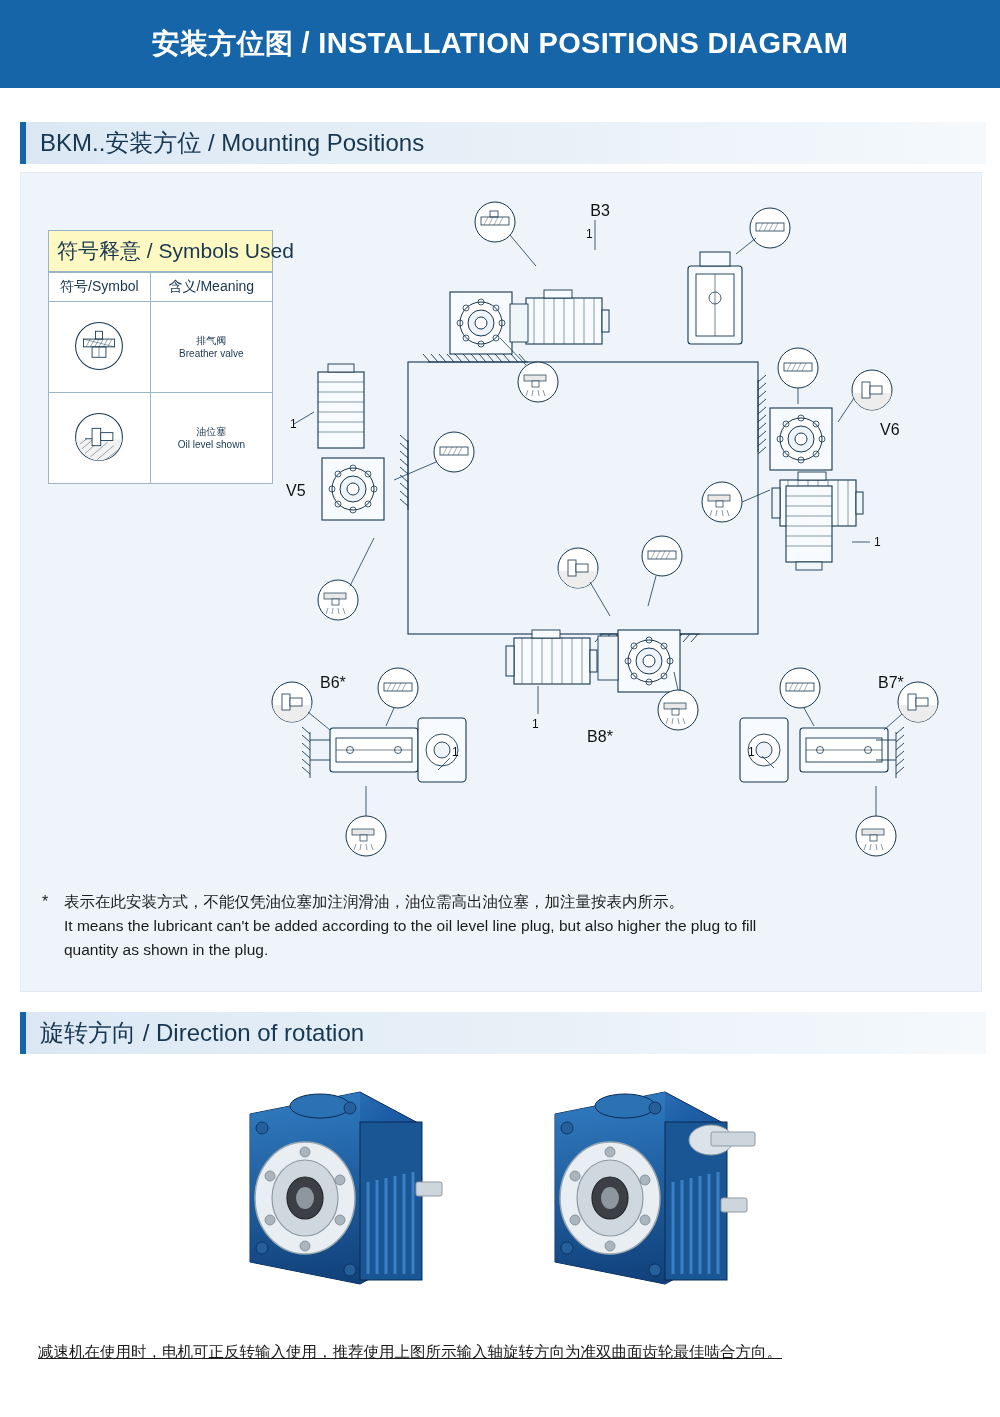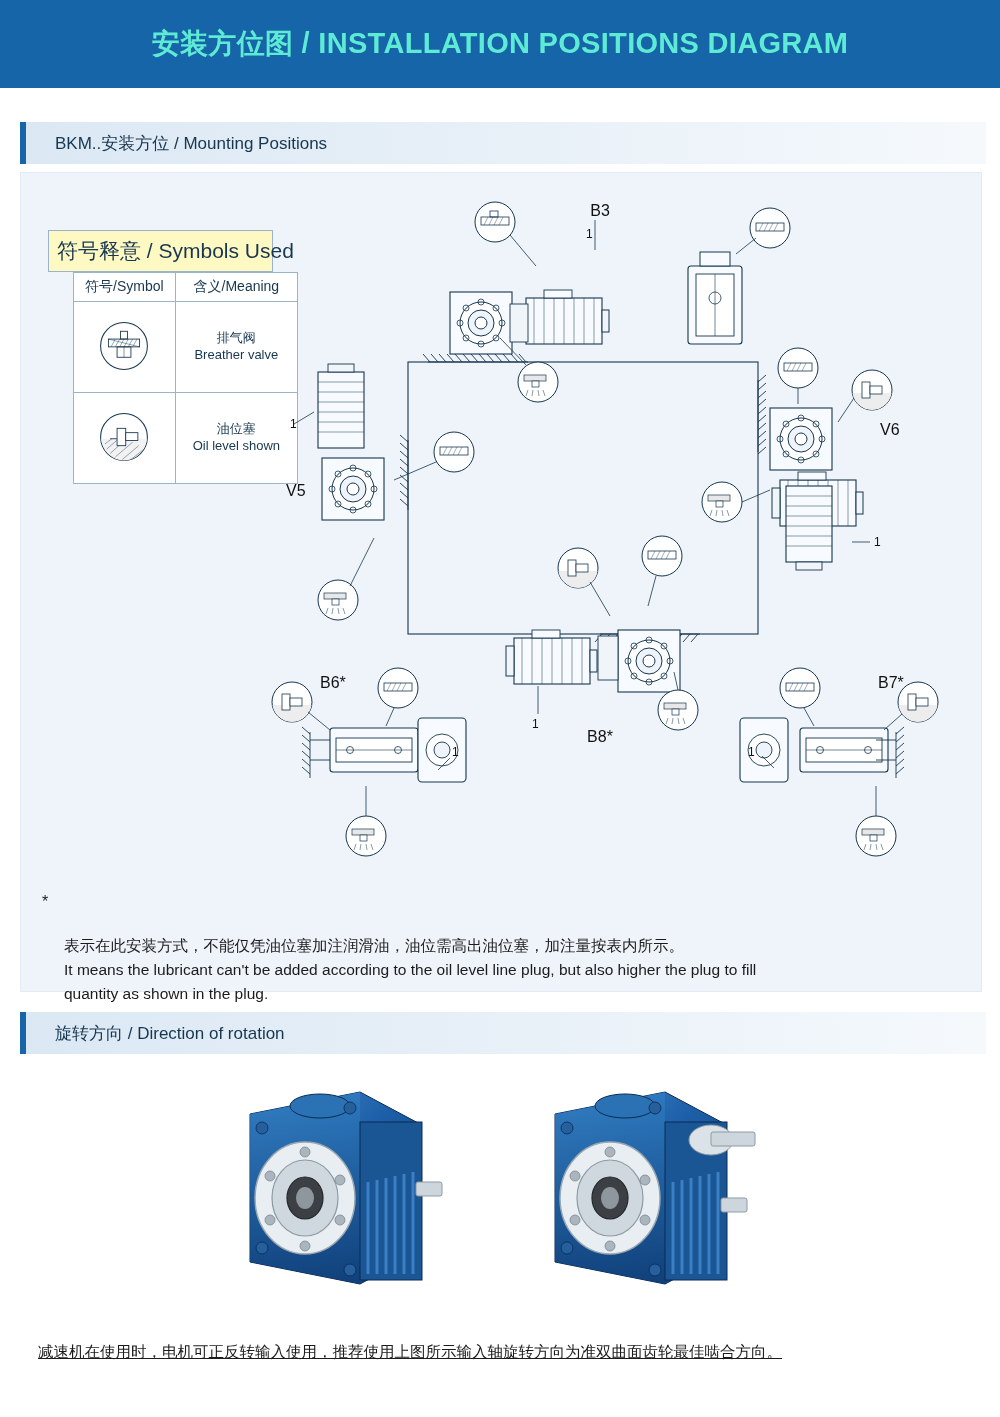--- a/index.html
+++ b/index.html
@@ -12,33 +12,33 @@
     overflow:hidden;
   }
   
   .page-header{
     position:absolute;left:0;top:0;width:1000px;height:88px;
     background:#1565a8;
     border-bottom:5px solid #ffffff;
     display:flex;align-items:center;justify-content:center;
   }
   .page-header .title{
-    color:#5eead4;font-size:29px;font-weight:bold;letter-spacing:.3px;
+    color:#ffffff;font-size:29px;font-weight:bold;letter-spacing:.3px;
     white-space:nowrap;
   }
   .page-header .title .cn{font-size:28px;}
   
   .section-bar{
     position:absolute;left:20px;width:960px;height:42px;
     background:linear-gradient(to right,#dbe8f4 0%,#e9f1f8 55%,#f5f9fc 100%);
     border-left:6px solid #1565a8;
     display:flex;align-items:center;
   }
   .section-bar .label{
-    padding-left:29px;font-size:17px;color:#17364f;font-weight:400;white-space:nowrap;
+    padding-left:14px;font-size:24px;color:#17364f;font-weight:400;white-space:nowrap;
   }
   #sec1{top:122px;}
   #sec2{top:1012px;}
 
   
   .panel{
     position:absolute;left:20px;top:172px;width:960px;height:818px;
     background:#eef4fa;
     border:1px solid #e3ecf4;
   }
@@ -48,44 +48,44 @@
   }
   .symbols .sym-title{
     border:1px solid #9bb4c9;
     background:#fef9c3;
     font-size:21px;color:#17364f;
     padding:6px 8px;
     text-align:center;
     white-space:nowrap;
   }
   .symbols table{
-    border-collapse:collapse;width:225px;background:#ffffff;margin-left:25px;
+    border-collapse:collapse;width:225px;background:#ffffff;
   }
   .symbols td{
     border:1px solid #9bb4c9;
-    font-size:13px;color:#17364f;
+    font-size:10px;color:#17364f;
     text-align:center;vertical-align:middle;
     padding:12px 3px;
   }
   .symbols td.h{font-size:14px;padding:5px 3px;}
   .symbols td.glyph{width:100px;height:66px;}
   .symbols td.meaning{width:123px;line-height:1.3;}
   .sym-icon{width:52px;height:52px;display:inline-block;}
 
   
   .diagram{
     position:absolute;left:270px;top:190px;width:700px;height:680px;
   }
   
   .footnote{
     position:absolute;left:42px;top:890px;width:910px;
     font-size:15.5px;line-height:1.55;color:#1b1b1b;
   }
   .footnote .star{position:absolute;left:0;top:0;font-size:16px;}
-  .footnote .lines{padding-left:22px;margin-top:44px;}
+  .footnote .lines{padding-left:22px;}
 
   
   .photos{
     position:absolute;left:210px;top:1062px;width:580px;height:250px;
     display:flex;gap:30px;justify-content:center;
   }
   .photo{width:275px;height:250px;position:relative;}
 
   
   .bottom-note{

